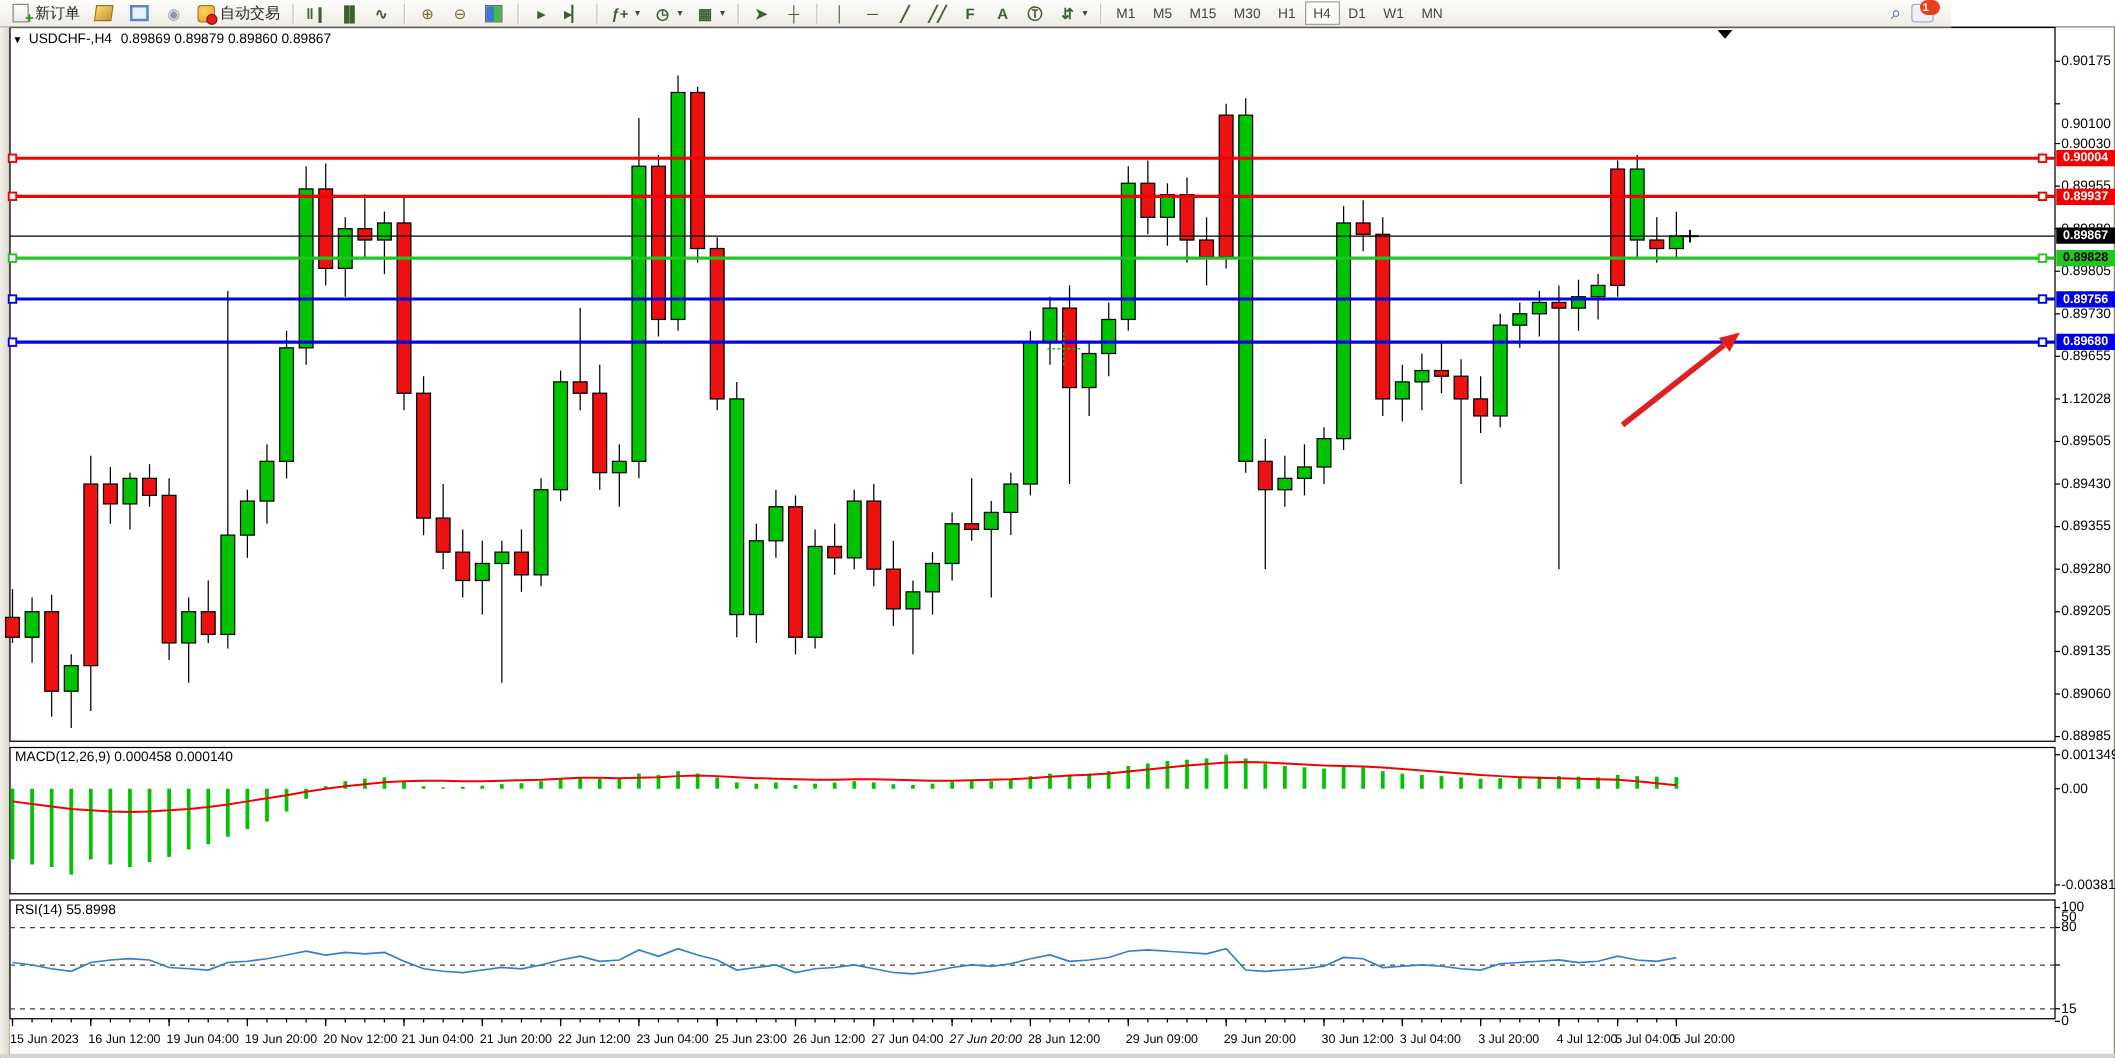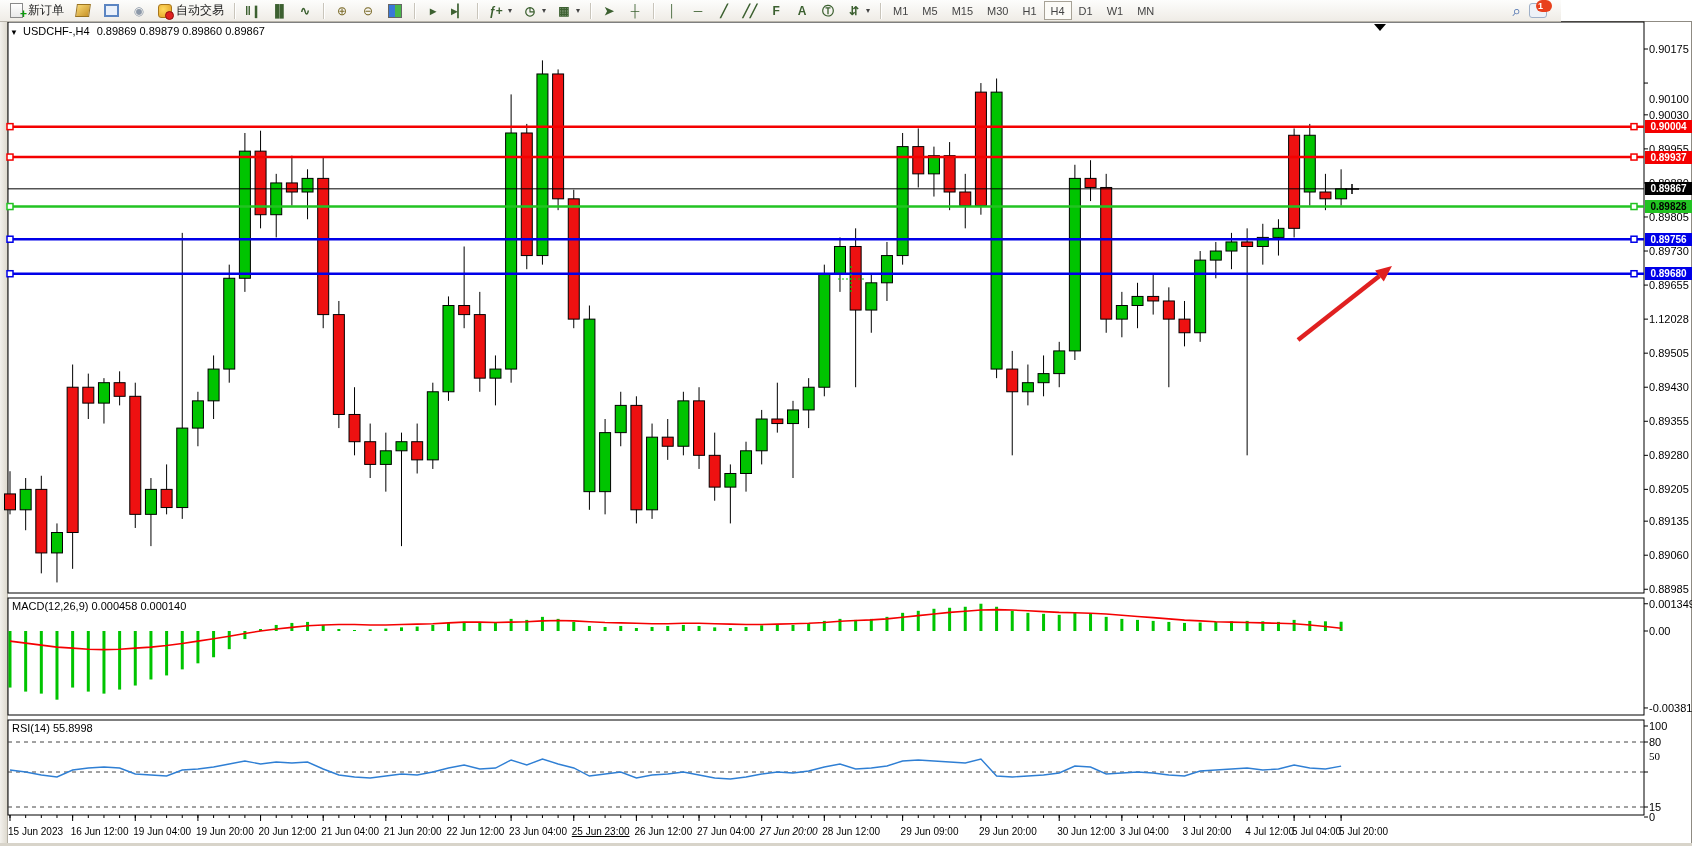--- a/index.html
+++ b/index.html
@@ -633,39 +633,39 @@
     <span class="tickline" style="top: 449.33px;">0.89280</span>
     <span class="tickline" style="top: 483.38px;">0.89205</span>
     <span class="tickline" style="top: 515.16px;">0.89135</span>
     <span class="tickline" style="top: 549.21px;">0.89060</span>
     <span class="tickline" style="top: 583.26px;">0.88985</span>
     <span class="tickline" style="top: 597.75px;">0.001349</span>
     <span class="tickline" style="top: 625px;">0.00</span>
     <span class="tickline" style="top: 701.962px;">-0.00381</span>
     <span class="tickline" style="top: 720px;">100</span>
     <span class="tickline" style="top: 736px;">80</span>
-    <span class="tickline" style="top: 750px; font-family: Liberation Serif, serif;">50</span>
+    <span class="tickline" style="top: 728px;">50</span>
     <span class="tickline" style="top: 801px;">15</span>
     <span class="tickline" style="top: 811px;">0</span>
     <div class="price-badge" style="top: 120.134px; background: rgb(244, 0, 0); color: rgb(255, 255, 255);">0.90004</div>
     <div class="price-badge" style="top: 150.552px; background: rgb(244, 0, 0); color: rgb(255, 255, 255);">0.89937</div>
     <div class="price-badge" style="top: 200.038px; background: rgb(34, 195, 34); color: rgb(0, 0, 0);">0.89828</div>
     <div class="price-badge" style="top: 232.726px; background: rgb(0, 0, 232); color: rgb(255, 255, 255);">0.89756</div>
     <div class="price-badge" style="top: 267.23px; background: rgb(0, 0, 232); color: rgb(255, 255, 255);">0.89680</div>
     <div class="price-badge" style="top: 182.332px; background: rgb(0, 0, 0); color: rgb(255, 255, 255);">0.89867</div>
     <span class="timelabel" style="left: 8px;">15 Jun 2023</span>
     <span class="timelabel" style="left: 70.64px;">16 Jun 12:00</span>
     <span class="timelabel" style="left: 133.28px;">19 Jun 04:00</span>
     <span class="timelabel" style="left: 195.92px;">19 Jun 20:00</span>
-    <span class="timelabel" style="left: 258.56px;">20 Jun 12:00</span>
+    <span class="timelabel" style="left: 258.56px;">20 Nov 12:00</span>
     <span class="timelabel" style="left: 321.2px;">21 Jun 04:00</span>
     <span class="timelabel" style="left: 383.84px;">21 Jun 20:00</span>
     <span class="timelabel" style="left: 446.48px;">22 Jun 12:00</span>
     <span class="timelabel" style="left: 509.12px;">23 Jun 04:00</span>
-    <span class="timelabel" style="left: 571.76px; text-decoration: underline;">25 Jun 23:00</span>
+    <span class="timelabel" style="left: 571.76px;">25 Jun 23:00</span>
     <span class="timelabel" style="left: 634.4px;">26 Jun 12:00</span>
     <span class="timelabel" style="left: 697.04px;">27 Jun 04:00</span>
     <span class="timelabel" style="left: 759.68px; font-style: italic;">27 Jun 20:00</span>
     <span class="timelabel" style="left: 822.32px;">28 Jun 12:00</span>
     <span class="timelabel" style="left: 900.62px;">29 Jun 09:00</span>
     <span class="timelabel" style="left: 978.92px;">29 Jun 20:00</span>
     <span class="timelabel" style="left: 1057.22px;">30 Jun 12:00</span>
     <span class="timelabel" style="left: 1119.86px;">3 Jul 04:00</span>
     <span class="timelabel" style="left: 1182.5px;">3 Jul 20:00</span>
     <span class="timelabel" style="left: 1245.14px;">4 Jul 12:00</span>

